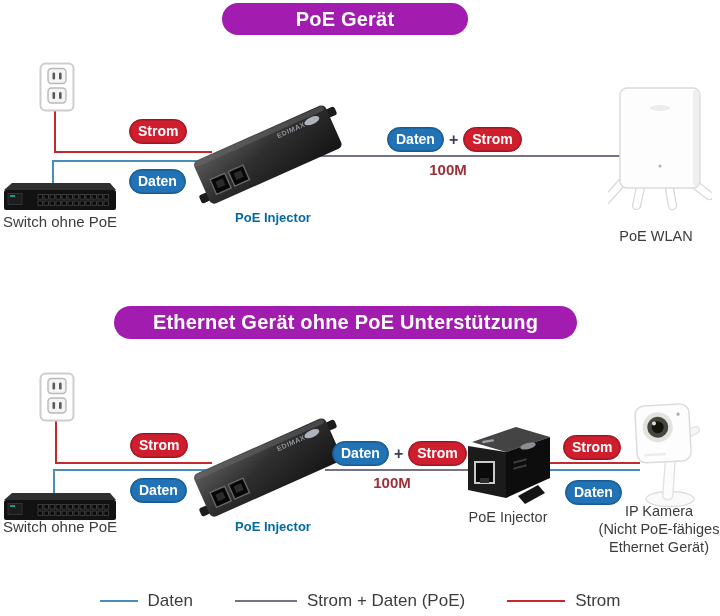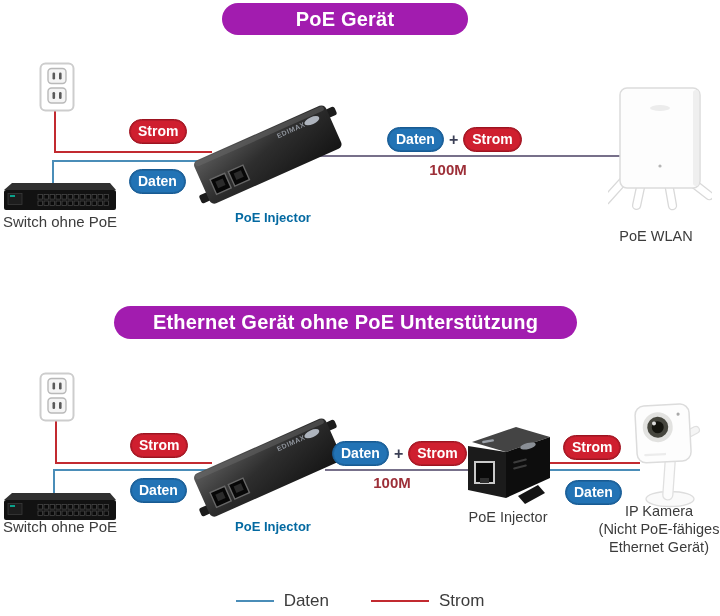--- a/index.html
+++ b/index.html
@@ -300,18 +300,22 @@
     <div>(Nicht PoE-fähiges</div>
     <div>Ethernet Gerät)</div>
   </div>
 
   <div class="legend">
     <div class="legend-item">
       <span class="legend-line l-blue" style="width:38px;"></span>
       <span class="legend-label">Daten</span>
     </div>
     <div class="legend-item">
+      <span class="legend-line l-poe" style="width:62px;"></span>
+      <span class="legend-label">Strom + Daten (PoE)</span>
+    </div>
+    <div class="legend-item">
       <span class="legend-line l-red" style="width:58px;"></span>
       <span class="legend-label">Strom</span>
     </div>
   </div>
 
 </div>
 
 </body></html>

